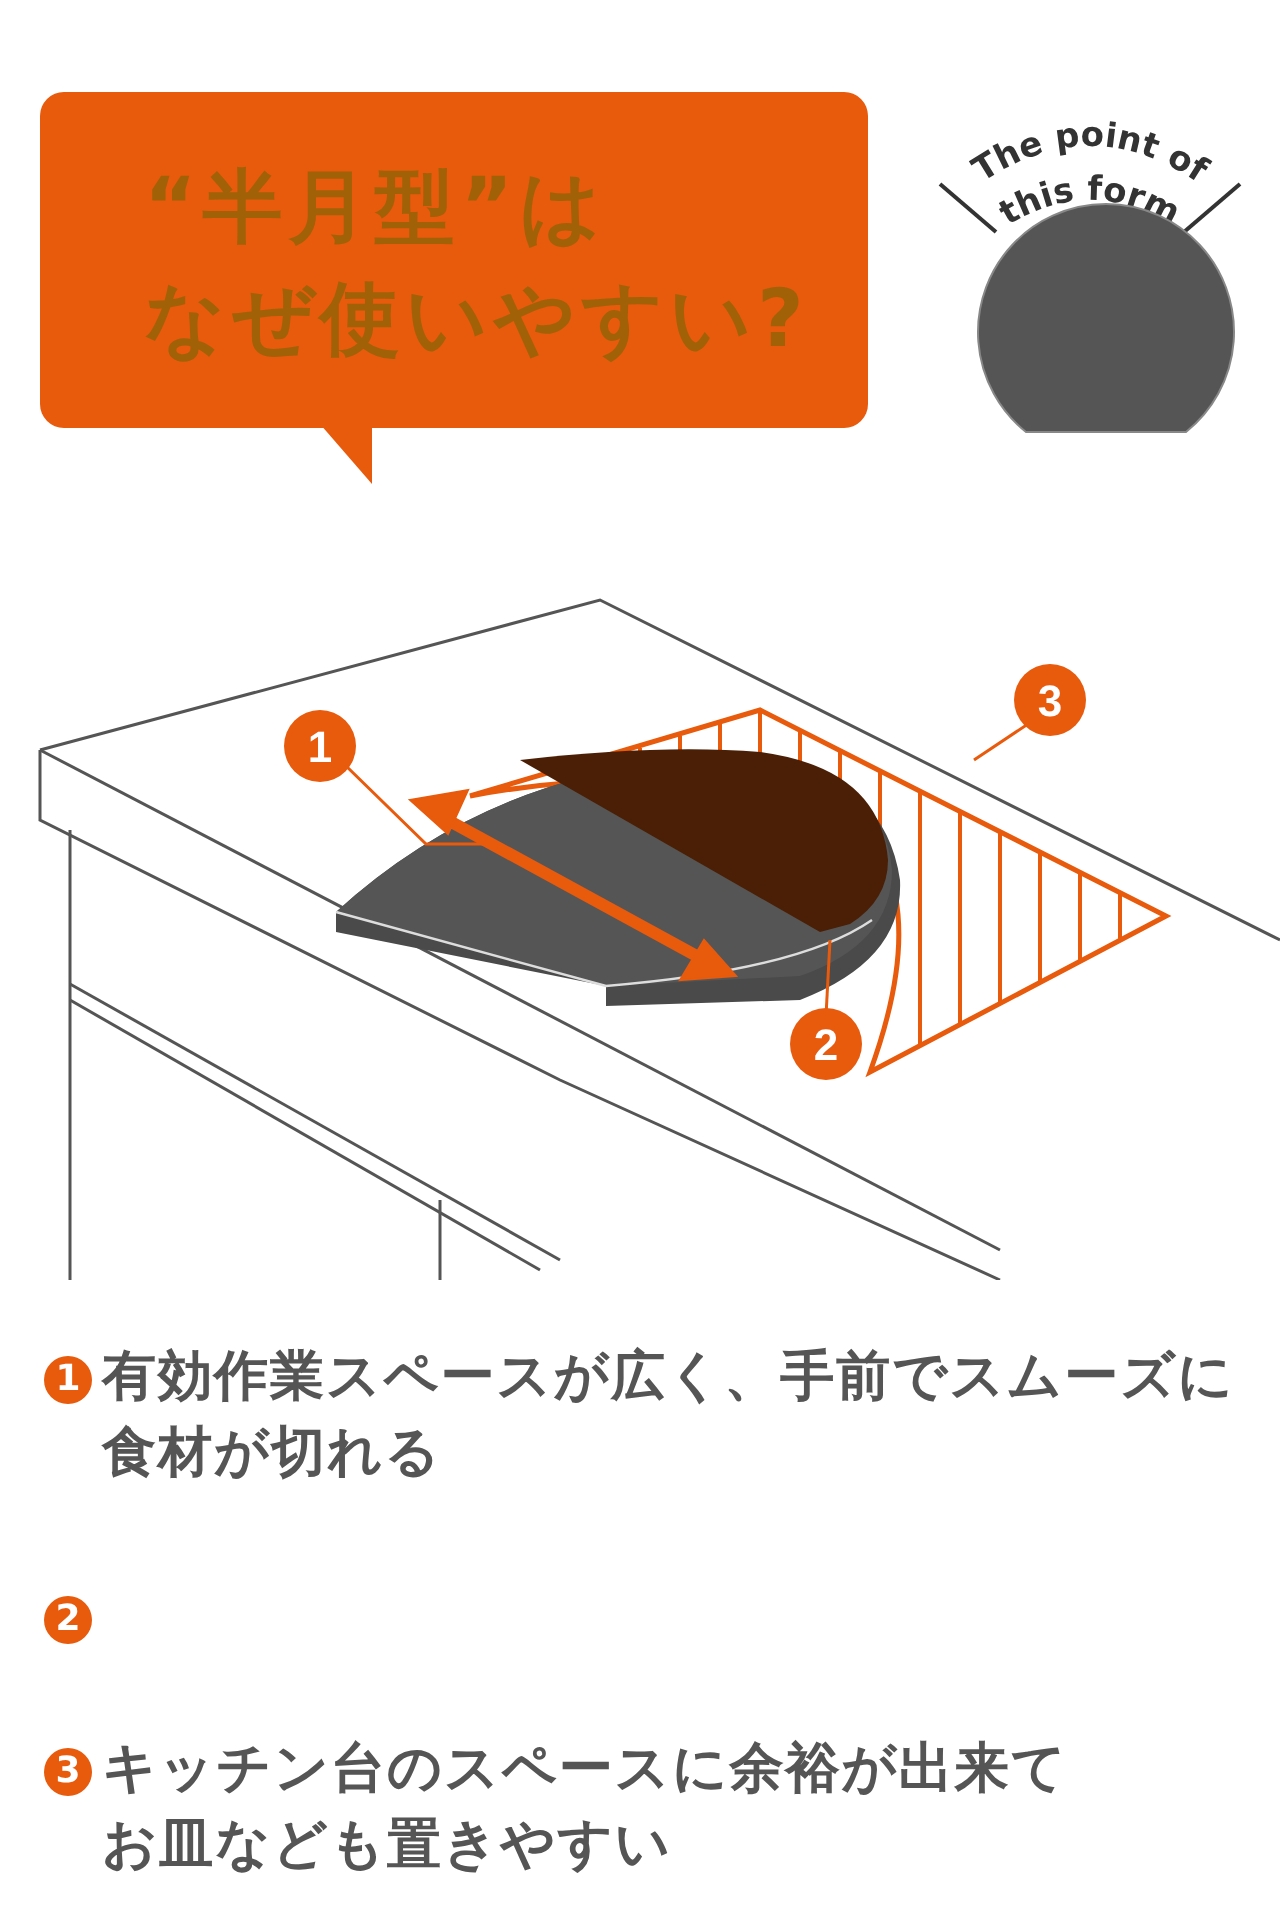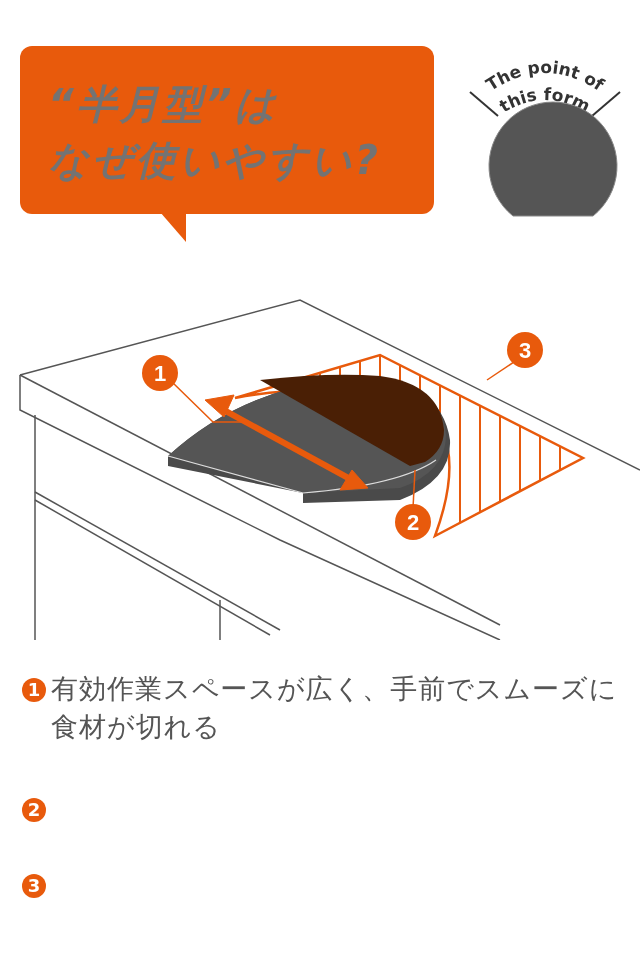--- a/index.html
+++ b/index.html
@@ -2,29 +2,29 @@
 <html><head>
 <meta charset="utf-8">
 <style>
   html, body { margin:0; padding:0; background:#ffffff; }
   body { width:640px; height:960px; position:relative; overflow:hidden;
          font-family:"DejaVu Sans","Liberation Sans",sans-serif; }
   .bubble { position:absolute; left:20px; top:46px; width:414px; height:168px;
             background:#e85a0c; border-radius:12px; }
   .bubble-tail { position:absolute; left:160px; top:212px; width:0; height:0;
             border-left:26px solid transparent; border-top:30px solid #e85a0c; }
-  .bubble-title { position:absolute; left:48px; top:76px; color:#737373; font-weight:bold;
-            font-size:40px; line-height:56px; letter-spacing:3px; white-space:pre;font-style:italic; }
+  .bubble-title { position:absolute; left:72px; top:76px; color:#a16207; font-weight:bold;
+            font-size:40px; line-height:56px; letter-spacing:3px; white-space:pre; }
   .badge { position:absolute; left:450px; top:44px; width:190px; height:190px; }
   .scene { position:absolute; left:0; top:280px; width:640px; height:360px; }
   .list { position:absolute; left:22px; top:670px; width:610px; }
   .item { display:flex; align-items:flex-start; margin-bottom:44px; }
   .num { flex:none; width:24px; height:24px; border-radius:50%; background:#e85a0c; color:#fff;
          font-size:18px; font-weight:bold; text-align:center; line-height:24px; margin-top:8px; margin-right:5px; }
-  .item-text { color:#555555; font-size:27px; line-height:38px; font-weight:normal; letter-spacing:1px; white-space:pre-line; }
+  .item-text { color:#555555; font-size:27px; line-height:38px; font-weight:bold; letter-spacing:1px; white-space:pre-line; }
 </style>
 </head>
 <body>
 
 <div class="bubble"></div>
 <div class="bubble-tail"></div>
 <div class="bubble-title">“半月型”は
 なぜ使いやすい?</div>
 
 <svg class="badge" viewBox="0 0 190 190">
@@ -113,14 +113,16 @@
   <div class="item">
     <span class="num">1</span>
     <span class="item-text">有効作業スペースが広く、手前でスムーズに
 食材が切れる</span>
   </div>
   <div class="item">
     <span class="num">2</span>
   </div>
   <div class="item">
     <span class="num">3</span>
+    <span class="item-text">キッチン台のスペースに余裕が出来て
+お皿なども置きやすい</span>
   </div>
 </div>
 
 </body></html>

